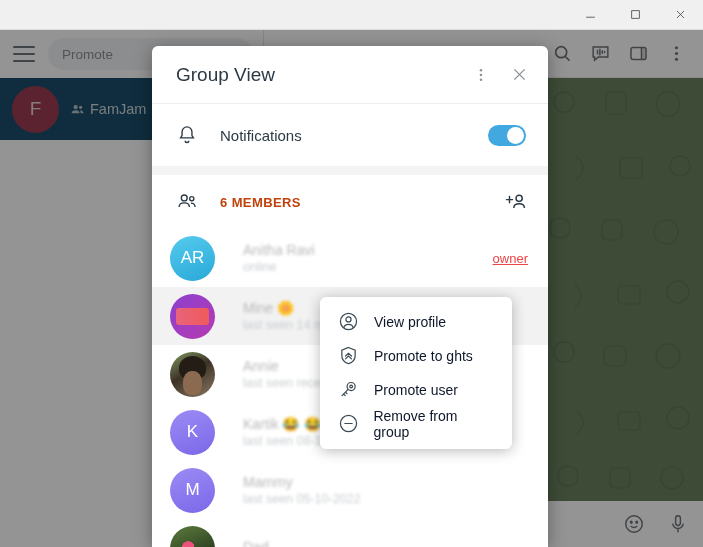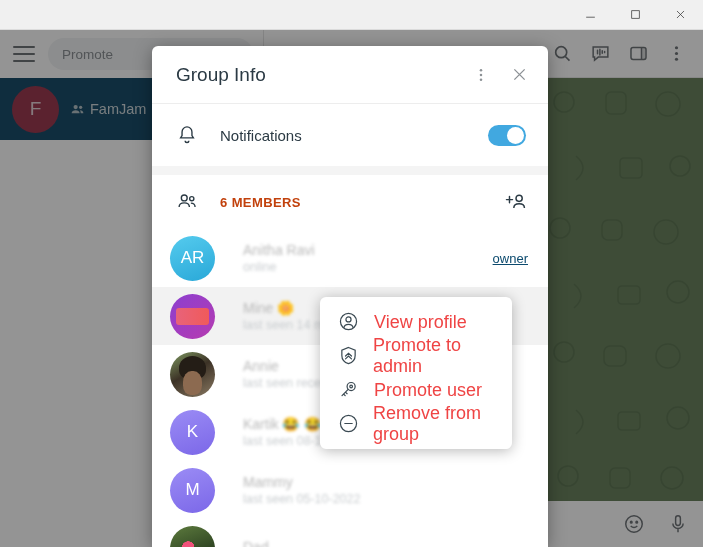--- a/index.html
+++ b/index.html
@@ -137,21 +137,21 @@
   }
   .member.hl{ background:#f2f2f2; }
   .m-av{ width:45px;height:45px;border-radius:50%;flex:0 0 45px;
     display:flex;align-items:center;justify-content:center;
     color:#fff;font-size:17px;overflow:hidden;position:relative;}
   .m-txt{ flex:1; min-width:0; }
   .m-name{ font-size:14px; color:#b9b9b9; filter:blur(1.7px);
     white-space:nowrap; overflow:hidden; }
   .m-sub{ font-size:12.5px; color:#c9cdd0; filter:blur(1.7px);
     white-space:nowrap; overflow:hidden; margin-top:2px;}
-  .m-role{ font-size:13px; color:#0c4a6e; filter:blur(.3px);text-decoration:underline; }
+  .m-role{ font-size:13px; color:#ef4444; filter:blur(.3px);text-decoration:underline; }
 
   
   .ph-annie{ background:linear-gradient(150deg,#7f9a62 0%,#3c3226 45%,#8b7a63 100%); }
   .ph-annie::before{
     content:""; position:absolute; left:9px; top:4px; width:27px; height:24px;
     background:#241d16; border-radius:50% 50% 42% 42%;
   }
   .ph-annie::after{
     content:""; position:absolute; left:13px; top:19px; width:19px; height:24px;
     background:#8c6a50; border-radius:45% 45% 40% 40%;
@@ -170,21 +170,21 @@
   }
 
   
   .ctx{
     position:absolute; left:320px; top:297px; width:192px;
     background:#ffffff; border-radius:6px;
     box-shadow:0 2px 14px rgba(0,0,0,.28); padding:8px 0;
   }
   .ctx-item{
     height:34px; display:flex; align-items:center; gap:14px;
-    padding:0 18px; font-size:18px; color:#ef4444; cursor:pointer;
+    padding:0 18px; font-size:14px; color:#0f172a; cursor:pointer;
   }
   .ctx-ico{ width:22px; height:22px; display:flex; color:#3b4a53; }
 </style>
 </head>
 <body>
 
 <div class="app">
 
   <div class="left-col">
     <div class="left-top">
@@ -346,21 +346,21 @@
   <div class="winbtn">
     <svg viewBox="0 0 24 24" width="13" height="13" fill="none" stroke="currentColor" stroke-width="1.4">
         <path d="M5.5 5.5l13 13M18.5 5.5l-13 13"></path>
       </svg>
   </div>
 </div>
 
 <div class="modal">
 
   <div class="modal-head">
-    <div class="modal-title">Group Info</div>
+    <div class="modal-title">Group View</div>
     <div class="mico">
       <svg viewBox="0 0 24 24" width="18" height="18" fill="currentColor">
         <circle cx="12" cy="5.6" r="1.7"></circle>
           <circle cx="12" cy="12" r="1.7"></circle>
           <circle cx="12" cy="18.4" r="1.7"></circle>
       </svg>
     </div>
     <div class="mico">
       <svg viewBox="0 0 24 24" width="19" height="19" fill="none" stroke="currentColor" stroke-width="1.7">
         <path d="M5.5 5.5l13 13M18.5 5.5l-13 13"></path>
@@ -472,21 +472,21 @@
     </span>
     <span>View profile</span>
   </div>
   <div class="ctx-item">
     <span class="ctx-ico">
       <svg viewBox="0 0 24 24" width="21" height="21" fill="none" stroke="currentColor" stroke-width="1.4">
         <path d="M12 2.8l7.6 3v6.1c0 4.6-3.2 8-7.6 9.3-4.4-1.3-7.6-4.7-7.6-9.3V5.8z"></path>
         <path d="M8.6 12.6L12 9.4l3.4 3.2M8.6 15.8L12 12.6l3.4 3.2" stroke-linecap="round"></path>
       </svg>
     </span>
-    <span>Promote to admin</span>
+    <span>Promote to ghts</span>
   </div>
   <div class="ctx-item">
     <span class="ctx-ico">
       <svg viewBox="0 0 24 24" width="21" height="21" fill="none" stroke="currentColor" stroke-width="1.4">
         <circle cx="15" cy="8.6" r="4.6"></circle>
           <circle cx="15" cy="8.6" r="1.5"></circle>
         <path d="M11.6 11.8L4.6 19M6.4 17.2l1.8 1.8M8.6 15l1.8 1.8" stroke-linecap="round"></path>
       </svg>
     </span>
     <span>Promote user</span>

